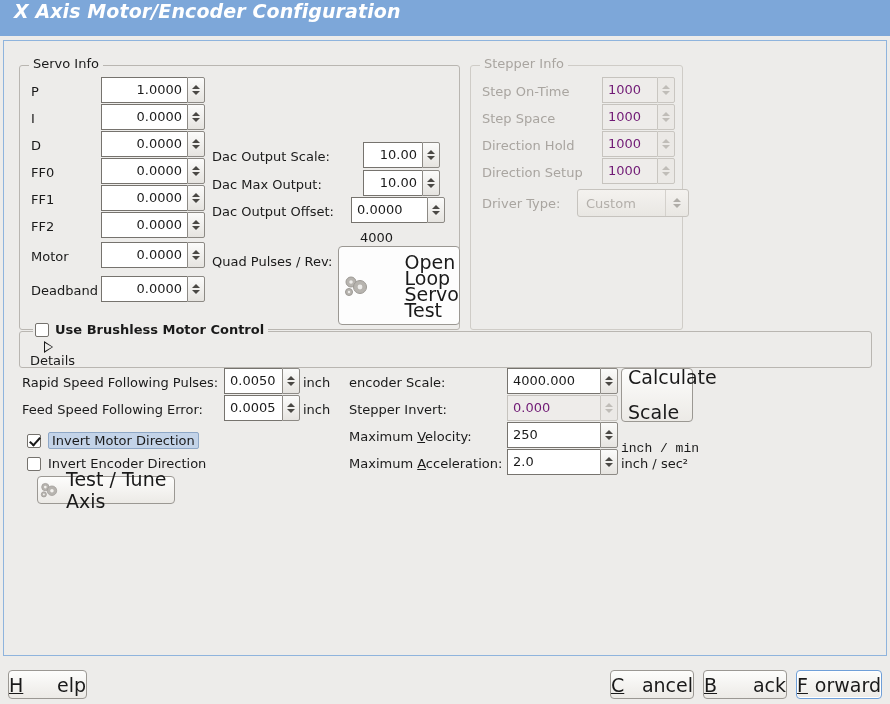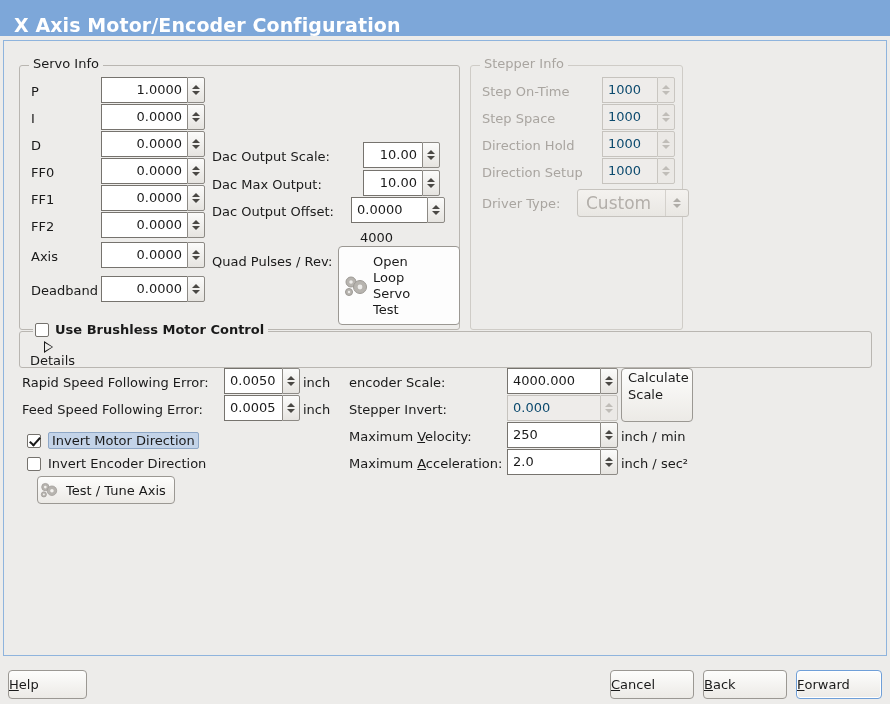--- a/index.html
+++ b/index.html
@@ -6,22 +6,22 @@
   body{
     width:890px;height:704px;
     background:#edecea;
     font-family:"DejaVu Sans","Liberation Sans",sans-serif;
     font-size:13px;color:#1a1a1a;
     overflow:hidden;position:relative;
   }
   
   .titlebar{
     height:36px;background:#7da7d9;
-    display:flex;align-items:flex-end;
-    padding:0 0 0 14px;box-sizing:border-box;
+    display:flex;align-items:flex-start;
+    padding:0 0 0 14px;box-sizing:border-box;font-style:italic;
   }
   .titlebar .ttl{
     color:#ffffff;font-size:19px;font-weight:bold;
     letter-spacing:.1px;
   }
   
   .content{
     position:absolute;left:3px;top:40px;width:884px;height:616px;
     box-sizing:border-box;
     border:1px solid #8fb4dd;
@@ -61,49 +61,49 @@
     display:flex;flex-direction:column;
     align-items:center;justify-content:center;
     border-radius:0 2px 2px 0;
   }
   .spin .btns i{
     display:block;width:0;height:0;margin:1px 0;
     border-left:4px solid transparent;border-right:4px solid transparent;
   }
   .spin .btns i.up{border-bottom:4px solid #4a4844;}
   .spin .btns i.dn{border-top:4px solid #4a4844;}
-  .spin.dis .fld{border-color:#c6c3be;background:#eeecea;color:#0c4a6e;}
+  .spin.dis .fld{border-color:#c6c3be;background:#eeecea;color:#701a75;}
   .spin.dis .btns{border-color:#c9c6c1;background:#ebe9e6;}
   .spin.dis .btns i.up{border-bottom-color:#c0bdb8;}
   .spin.dis .btns i.dn{border-top-color:#c0bdb8;}
 
   
   .combo{
     box-sizing:border-box;display:inline-flex;align-items:center;
     height:28px;border:1px solid #c6c3be;border-radius:3px;
     background:linear-gradient(#f4f2ef,#e9e7e3);
-    color:#b3afaa;padding:0 0 0 8px;font-size:17px;
+    color:#b3afaa;padding:0 0 0 8px;font-size:13px;
   }
   .combo .arrows{
     margin-left:auto;width:22px;height:100%;
     border-left:1px solid #d4d1cc;
     display:flex;flex-direction:column;align-items:center;justify-content:center;
   }
   .combo .arrows i{display:block;width:0;height:0;margin:1px 0;
     border-left:4px solid transparent;border-right:4px solid transparent;}
   .combo .arrows i.up{border-bottom:4px solid #b0ada8;}
   .combo .arrows i.dn{border-top:4px solid #b0ada8;}
 
   
   .btn{
     box-sizing:border-box;
     border:1px solid #9b9893;border-radius:4px;
     background:linear-gradient(#fdfdfc,#eceae6);
-    font-family:"DejaVu Sans","Liberation Sans",sans-serif;font-size:13px;
-    color:#1a1a1a;display:inline-flex;align-items:center;justify-content:flex-start;
+    font-family:"DejaVu Sans","Liberation Sans",sans-serif;font-size:19px;
+    color:#1a1a1a;display:inline-flex;align-items:center;justify-content:space-between;
     cursor:default;
   }
   .btn.focus{border-color:#6f9fd8;box-shadow:inset 0 0 0 1px #ffffff;}
 
   
   .cbrow{display:flex;align-items:center;}
   .cbox{
     box-sizing:border-box;width:14px;height:14px;
     border:1px solid #75726d;background:#fff;border-radius:2px;
     margin-right:7px;position:relative;flex:none;
@@ -200,21 +200,21 @@
 
     <span class="lbl" style="position:absolute;left:11px;top:153px;">FF2</span>
     <span class="spin" style="position:absolute;left:81px;top:146px;">
       <span class="fld right" style="width:86px;">0.0000</span>
       <span class="btns">
           <i class="up"></i>
           <i class="dn"></i>
         </span>
     </span>
 
-    <span class="lbl" style="position:absolute;left:11px;top:183px;">Axis</span>
+    <span class="lbl" style="position:absolute;left:11px;top:183px;">Motor</span>
     <span class="spin" style="position:absolute;left:81px;top:176px;">
       <span class="fld right" style="width:86px;">0.0000</span>
       <span class="btns">
           <i class="up"></i>
           <i class="dn"></i>
         </span>
     </span>
 
     <span class="lbl" style="position:absolute;left:11px;top:217px;">Deadband</span>
     <span class="spin" style="position:absolute;left:81px;top:210px;">
@@ -334,21 +334,21 @@
         <span class="cbox" style="margin-right:6px;"></span>
         <span class="cblabel bold">Use Brushless Motor Control</span>
       </span>
     </span>
     <div class="cbrow" style="position:absolute;left:10px;top:9px;flex-direction:column;">
       <span class="tri"></span>
       <span class="lbl">Details</span>
     </div>
   </div>
 
-  <span class="lbl" style="position:absolute;left:18px;top:334px;">Rapid Speed Following Error:</span>
+  <span class="lbl" style="position:absolute;left:18px;top:334px;">Rapid Speed Following Pulses:</span>
   <span class="spin" style="position:absolute;left:220px;top:327px;">
     <span class="fld" style="width:58px;">0.0050</span>
     <span class="btns">
         <i class="up"></i>
         <i class="dn"></i>
       </span>
   </span>
   <span class="lbl" style="position:absolute;left:299px;top:334px;">inch</span>
 
   <span class="lbl" style="position:absolute;left:18px;top:361px;">Feed Speed Following Error:</span>
@@ -414,21 +414,21 @@
   <span class="lbl" style="position:absolute;left:345px;top:388px;">
     <span>Maximum </span><span class="u">V</span><span>elocity:</span>
   </span>
   <span class="spin" style="position:absolute;left:503px;top:381px;">
     <span class="fld" style="width:93px;">250</span>
     <span class="btns">
         <i class="up"></i>
         <i class="dn"></i>
       </span>
   </span>
-  <span class="lbl" style="position:absolute;left:617px;top:388px;">inch / min</span>
+  <span class="lbl" style="position:absolute;left:617px;top:400px;font-family:Liberation Mono, monospace;">inch / min</span>
 
   <span class="lbl" style="position:absolute;left:345px;top:415px;">
     <span>Maximum </span><span class="u">A</span><span>cceleration:</span>
   </span>
   <span class="spin" style="position:absolute;left:503px;top:408px;">
     <span class="fld" style="width:93px;">2.0</span>
     <span class="btns">
         <i class="up"></i>
         <i class="dn"></i>
       </span>

